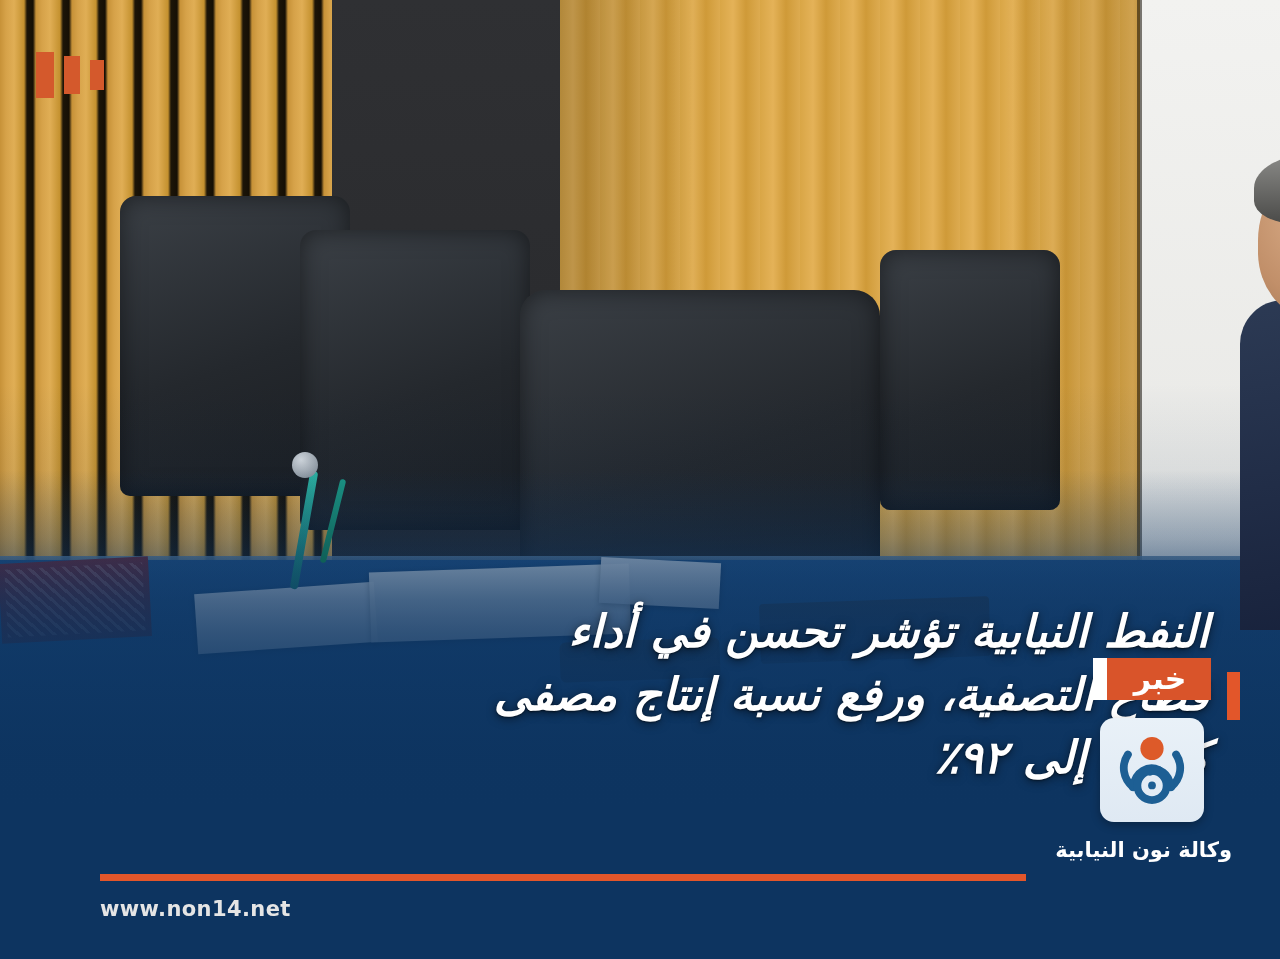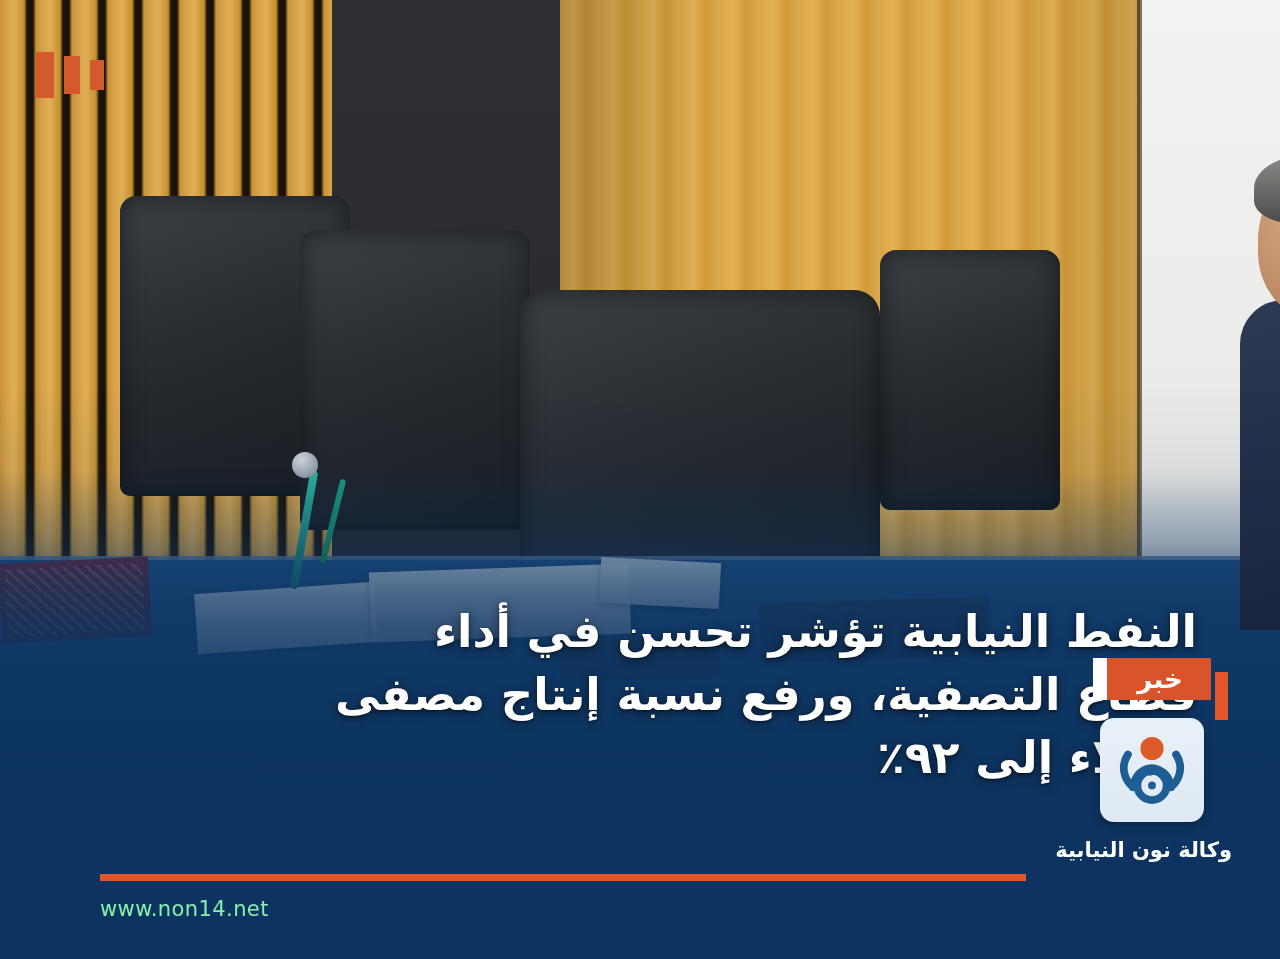--- a/index.html
+++ b/index.html
@@ -201,25 +201,26 @@
     display: block;
     background: #d4592c;
   }
   .cm1 { width: 18px; height: 46px; }
   .cm2 { width: 16px; height: 38px; margin-top: 4px; }
   .cm3 { width: 14px; height: 30px; margin-top: 8px; }
 
   
   .headline-wrap {
     position: absolute;
-    right: 52px;
+    right: 40px;
     top: 600px;
     width: 1010px;
     text-align: right;
     direction: rtl;
+    font-style: italic;
   }
   .headline-row {
     display: flex;
     align-items: center;
     justify-content: flex-start;
     gap: 18px;
   }
   .accent-bar {
     flex: 0 0 auto;
     width: 13px;
@@ -252,21 +253,21 @@
   .news-badge {
     position: relative;
     display: flex;
     align-items: center;
     justify-content: center;
     width: 118px;
     height: 42px;
     margin: 0 auto;
     background: #d9542a;
     color: #fff;
-    font-size: 26px;
+    font-size: 30px;
     font-weight: 700;
     line-height: 1;
     padding-left: 16px;
     box-sizing: border-box;
   }
   .news-badge:after {
     content: "";
     position: absolute;
     left: 0; top: 0;
     width: 14px; height: 100%;
@@ -298,23 +299,23 @@
     left: 100px;
     top: 874px;
     width: 926px;
     height: 7px;
     background: #e2562a;
   }
   .site-url {
     position: absolute;
     left: 100px;
     top: 897px;
-    color: #86efac;
+    color: #e5e5e5;
     font-size: 21px;
-    font-weight: 400;
+    font-weight: 700;
     letter-spacing: .4px;
     direction: ltr;
   }
 </style>
 </head>
 <body>
 
 <div id="card">
 
   <div class="photo">

